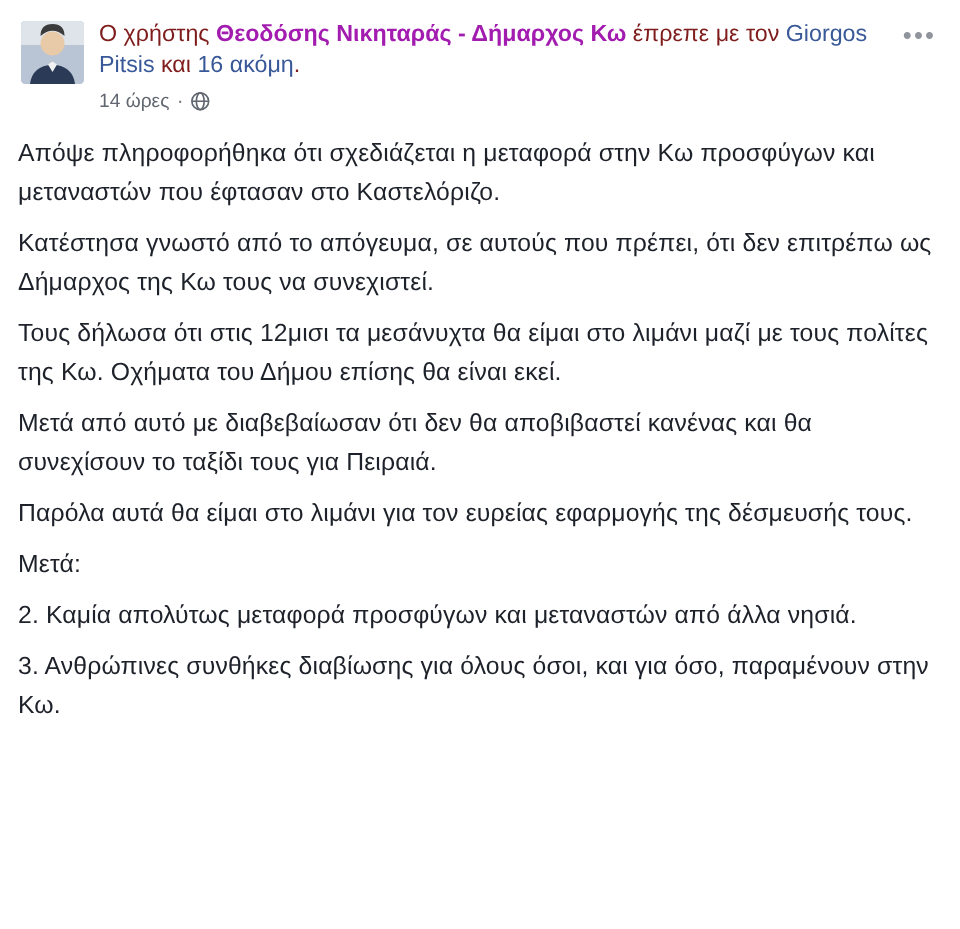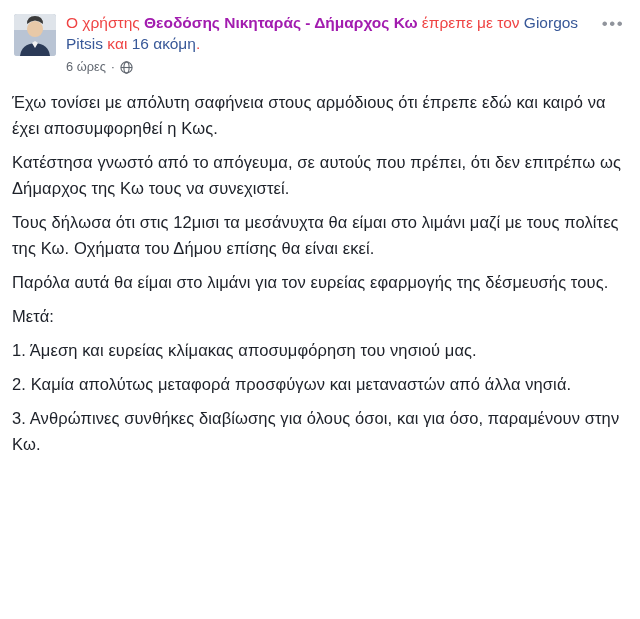--- a/index.html
+++ b/index.html
@@ -47,21 +47,21 @@
     padding-left: 10px;
     padding-right: 10px;
     min-width: 0;
   }
   .byline {
     font-size: 15.5px;
     line-height: 21px;
     color: #385898;
   }
   .byline .plain {
-    color: #ef4444;
+    color: #7f1d1d;
   }
   .byline .name {
     color: #a21caf;
     font-weight: bold;
     cursor: pointer;
   }
   .byline .link {
     color: #385898;
     cursor: pointer;
   }
@@ -132,42 +132,42 @@
         <path d="M6 42 q1.5 -12 15 -13 q13.5 1 15 13 z" fill="#2b3a57"></path>
         <path d="M18 29 l3 5 l3 -5 l-3 -2 z" fill="#f2f2f2"></path>
       </svg>
     </div>
 
     <div class="header-text">
       <div class="byline">
         <span class="plain">Ο χρήστης </span><span class="name">Θεοδόσης Νικηταράς - Δήμαρχος Κω</span><span class="plain"> έπρεπε με τον </span><span class="link">Giorgos Pitsis</span><span class="plain"> και </span><span class="link">16 ακόμη</span><span class="plain">.</span>
       </div>
       <div class="meta">
-        <span class="time">6 ώρες</span>
+        <span class="time">14 ώρες</span>
         <span class="dot">·</span>
         <span class="globe-icon">
           <svg viewBox="0 0 13 13" xmlns="http://www.w3.org/2000/svg" width="13" height="13">
             <circle cx="6.5" cy="6.5" r="5.6" fill="none" stroke="#616770" stroke-width="1.1"></circle>
             <ellipse cx="6.5" cy="6.5" rx="2.6" ry="5.6" fill="none" stroke="#616770" stroke-width="1.1"></ellipse>
             <line x1="1" y1="6.5" x2="12" y2="6.5" stroke="#616770" stroke-width="1.1"></line>
           </svg>
         </span>
       </div>
     </div>
 
     <div class="menu-btn">
       <span>•••</span>
     </div>
   </div>
 
   <div class="post-body">
-    <p>Έχω τονίσει με απόλυτη σαφήνεια στους αρμόδιους ότι έπρεπε εδώ και καιρό να έχει αποσυμφορηθεί η Κως.</p>
+    <p>Απόψε πληροφορήθηκα ότι σχεδιάζεται η μεταφορά στην Κω προσφύγων και μεταναστών που έφτασαν στο Καστελόριζο.</p>
     <p>Κατέστησα γνωστό από το απόγευμα, σε αυτούς που πρέπει, ότι δεν επιτρέπω ως Δήμαρχος της Κω τους να συνεχιστεί.</p>
     <p>Τους δήλωσα ότι στις 12μισι τα μεσάνυχτα θα είμαι στο λιμάνι μαζί με τους πολίτες της Κω. Οχήματα του Δήμου επίσης θα είναι εκεί.</p>
+    <p>Μετά από αυτό με διαβεβαίωσαν ότι δεν θα αποβιβαστεί κανένας και θα συνεχίσουν το ταξίδι τους για Πειραιά.</p>
     <p>Παρόλα αυτά θα είμαι στο λιμάνι για τον ευρείας εφαρμογής της δέσμευσής τους.</p>
     <p>Μετά:</p>
-    <p>1. Άμεση και ευρείας κλίμακας αποσυμφόρηση του νησιού μας.</p>
     <p>2. Καμία απολύτως μεταφορά προσφύγων και μεταναστών από άλλα νησιά.</p>
     <p>3. Ανθρώπινες συνθήκες διαβίωσης για όλους όσοι, και για όσο, παραμένουν στην Κω.</p>
 
   </div>
 
 </div>
 
 </body></html>

